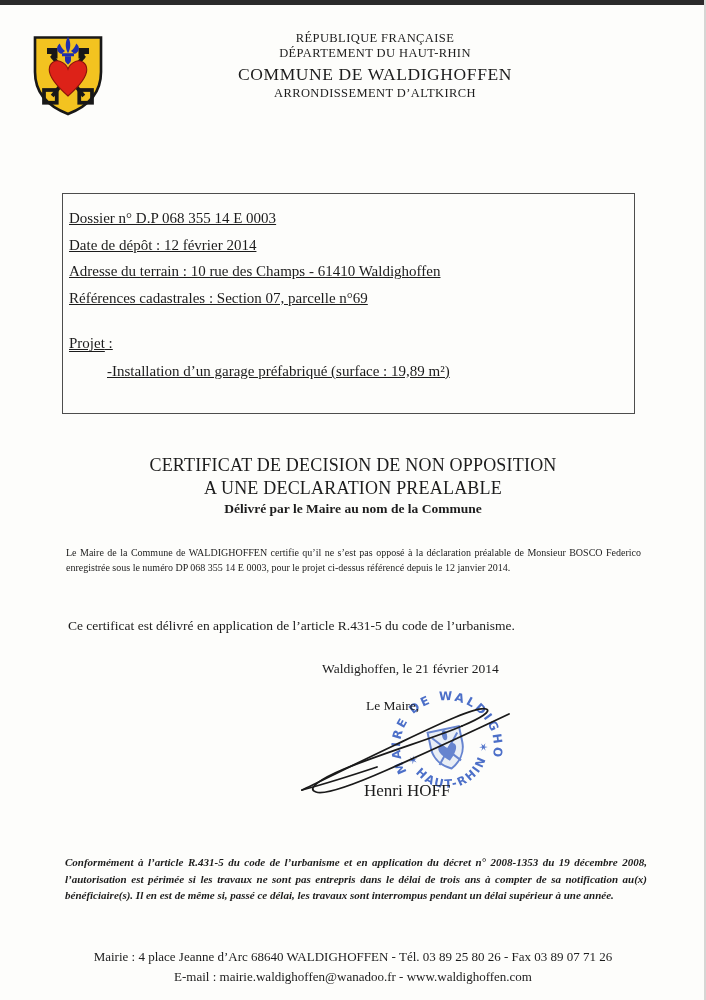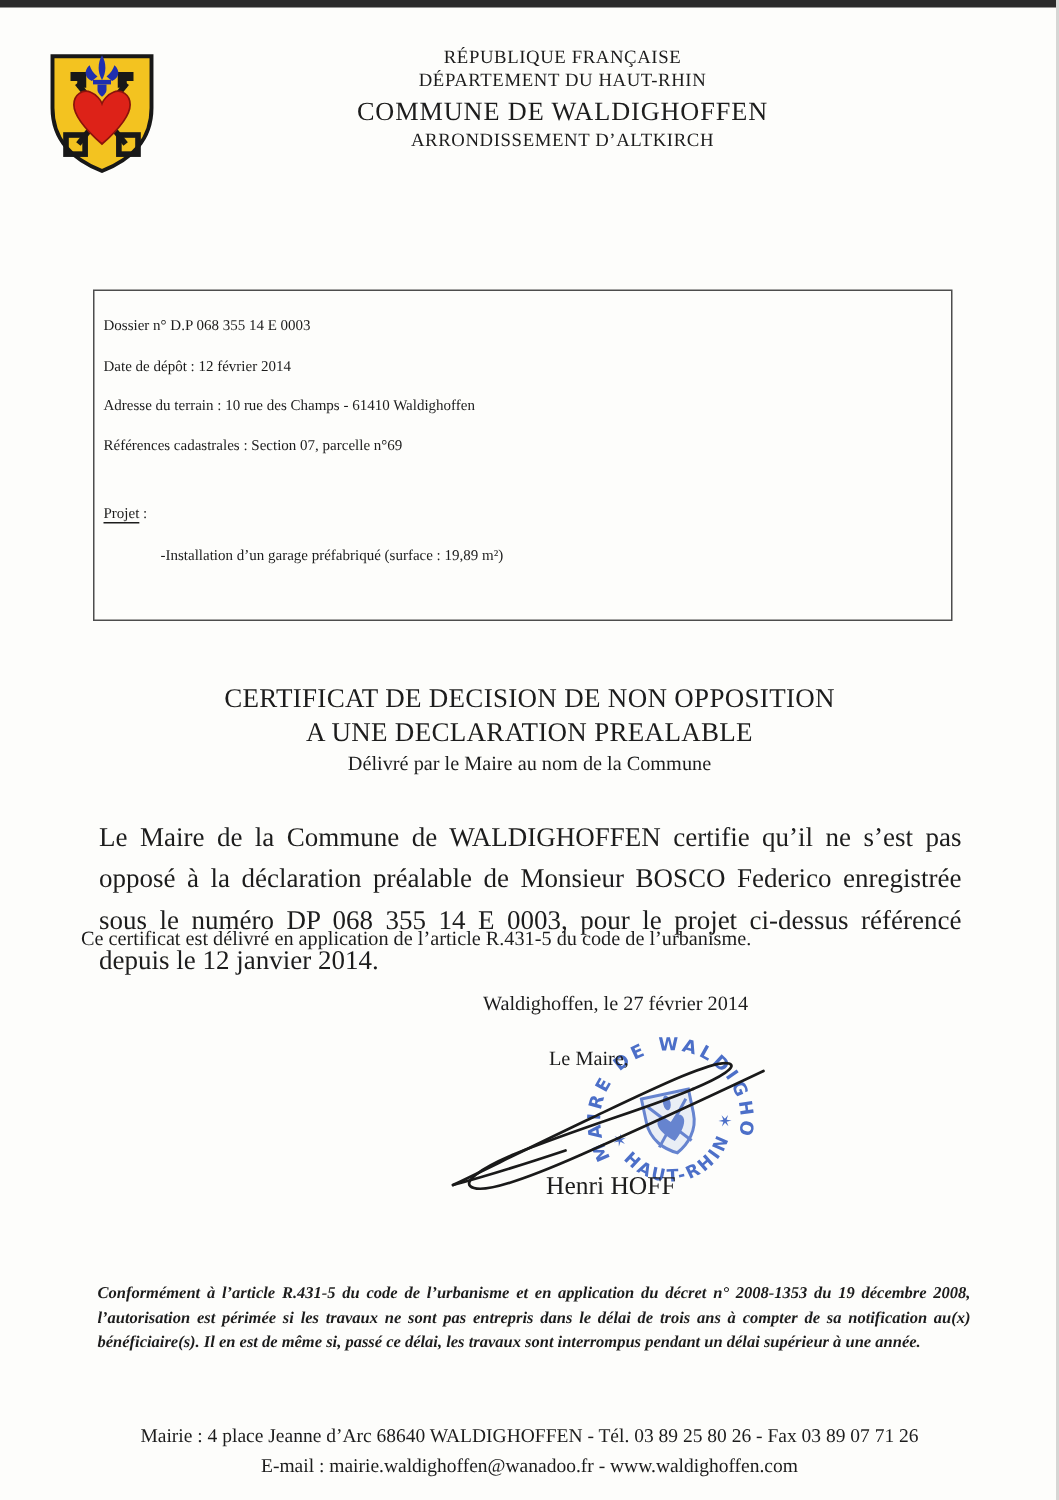--- a/index.html
+++ b/index.html
@@ -15,33 +15,33 @@
   .scan-right{right:0;top:0;width:2px;height:1000px;background:#d6d6d4;}
   
   .crest{left:30px;top:33px;width:76px;height:84px;}
   .header{left:44px;right:0;top:31px;text-align:center;line-height:1.2;}
   .h-small{font-size:12.5px;letter-spacing:0.4px;}
   .h-big{font-size:17.5px;letter-spacing:0.6px;margin:3px 0 1px 0;}
   
   .dossier-box{
     left:62px;top:193px;width:573px;height:221px;
     border:1.5px solid #4d4d4d;box-sizing:border-box;
-    padding:11px 10px 0 6px;font-size:10px;
+    padding:11px 10px 0 6px;font-size:15px;text-decoration:underline;
   }
   .dossier-line{line-height:26.7px;white-space:nowrap;}
   .project-label-row{margin-top:21px;line-height:20px;}
   .u{text-decoration:underline;text-underline-offset:3px;margin-top:40px;}
   .project-item{margin-top:8px;padding-left:38px;line-height:20px;}
   
   .title-block{left:0;right:0;top:454px;text-align:center;}
   .t-big{font-size:18px;font-weight:normal;line-height:22.5px;letter-spacing:0.2px;}
-  .t-sub{font-size:13.5px;font-weight:normal;margin-top:2px;}
+  .t-sub{font-size:13.5px;font-weight:bold;margin-top:2px;}
   
-  .para1{left:66px;top:545px;width:575px;font-size:18px;line-height:1.52;text-align:justify;}
-  .para2{left:54px;top:618px;width:575px;font-size:13.5px;}
+  .para1{left:66px;top:545px;width:575px;font-size:10px;line-height:1.52;text-align:justify;}
+  .para2{left:68px;top:618px;width:575px;font-size:13.5px;}
   
   .place-date{left:322px;top:661px;font-size:13.5px;}
   .role{left:366px;top:698px;font-size:13.5px;z-index:4;}
   .name{left:364px;top:781px;font-size:17px;z-index:4;}
   .stamp{left:387px;top:687px;width:120px;height:120px;z-index:1;opacity:0.92;}
   .sig{left:295px;top:700px;width:218px;height:96px;z-index:3;}
   
   .legal{left:65px;top:854px;width:582px;font-size:11px;font-style:italic;font-weight:bold;
          line-height:1.5;text-align:justify;}
   .footer{left:0;right:0;top:947px;text-align:center;font-size:13px;line-height:20px;}
@@ -90,21 +90,21 @@
 
 <div class="abs title-block">
   <div class="t-big">CERTIFICAT DE DECISION DE NON OPPOSITION</div>
   <div class="t-big">A UNE DECLARATION PREALABLE</div>
   <div class="t-sub">Délivré par le Maire au nom de la Commune</div>
 </div>
 
 <div class="abs para1">Le Maire de la Commune de WALDIGHOFFEN certifie qu’il ne s’est pas opposé à la déclaration préalable de Monsieur BOSCO Federico enregistrée sous le numéro DP 068 355 14 E 0003, pour le projet ci-dessus référencé depuis le 12 janvier 2014.</div>
 <div class="abs para2">Ce certificat est délivré en application de l’article R.431-5 du code de l’urbanisme.</div>
 
-<div class="abs place-date">Waldighoffen, le 27 février 2014</div>
+<div class="abs place-date">Waldighoffen, le 21 février 2014</div>
 <div class="abs role">Le Maire,</div>
 
 <svg class="abs stamp" viewBox="0 0 120 120">
   <g transform="rotate(-12 60 60)" font-family="DejaVu Sans, sans-serif" font-weight="bold">
     <defs>
       <path id="arcTop" d="M 16,76 A 46.8,46.8 0 1 1 104,76"></path>
       <path id="arcBottom" d="M 20,66 A 40.4,40.4 0 0 0 100,66"></path>
     </defs>
     <text font-size="12" letter-spacing="2.4" fill="#3D63C4">
       <textPath href="#arcTop">MAIRE DE WALDIGHOFFEN</textPath>

